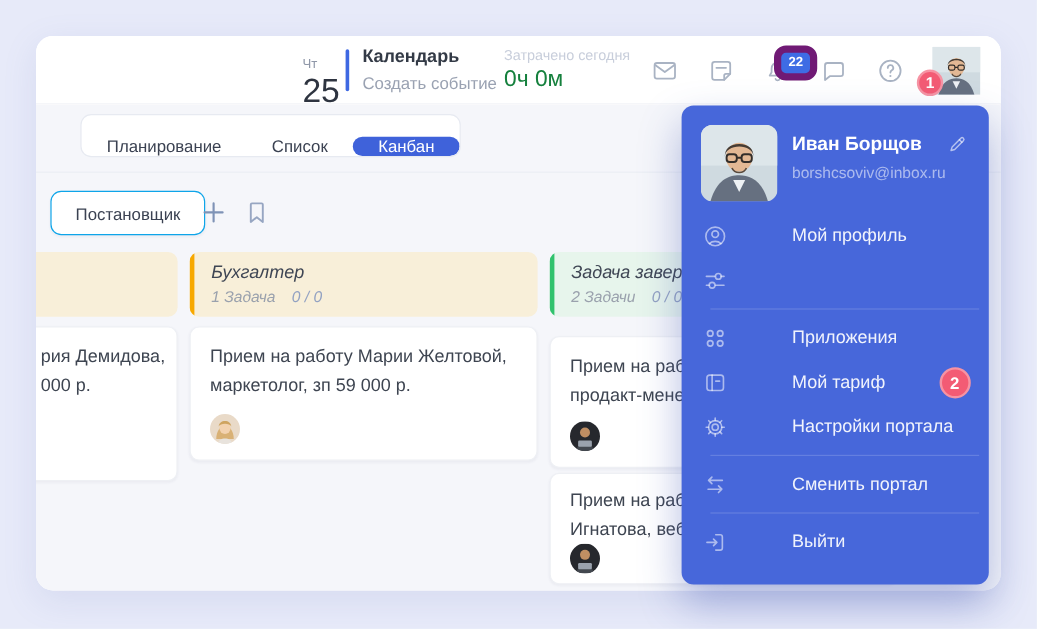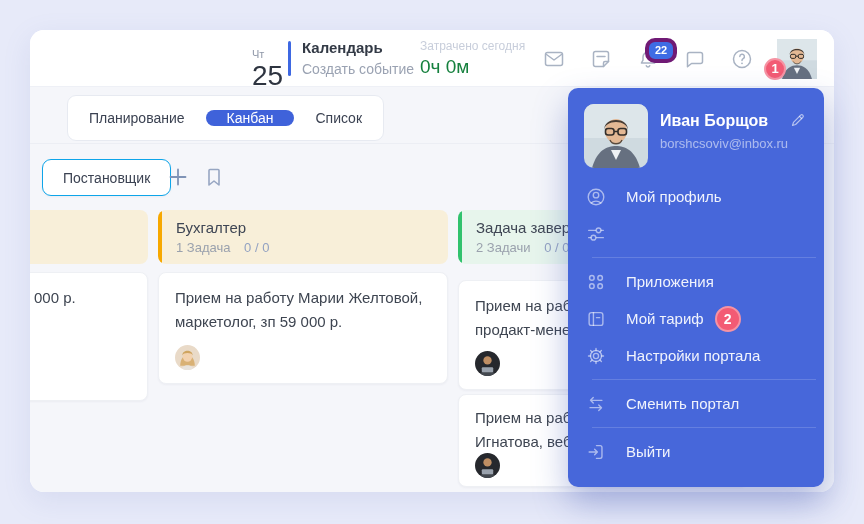--- a/index.html
+++ b/index.html
@@ -22,47 +22,47 @@
   .app-title { font-size:15px; font-weight:700; color:#333a46; }
   .app-subtitle { font-size:14px; color:#9aa2b2; margin-top:5px; }
   .time-block { position:absolute; left:390px; top:9px; }
   .time-label { font-size:12px; color:#c8cedb; }
   .time-value { font-size:19px; color:#15803d; margin-top:3px; }
 
   .topbar-icons { position:absolute; right:17px; top:0; height:57px; display:flex; align-items:center; gap:23px; }
   .tb-icon { width:24px; height:24px; color:#a9b3c3; position:relative; cursor:pointer; flex:0 0 auto; }
   .tb-icon svg { display:block; }
   .badge-blue { position:absolute; top:-9px; left:9px; background:#3e6ce4; color:#fff; font-size:11px;
-                font-weight:700; line-height:13px; padding:2px 6px; border-radius:10px; border:4px solid #701a75; }
+                font-weight:700; line-height:13px; padding:2px 6px; border-radius:10px; border:6px solid #701a75; }
   .avatar-small { position:relative; width:40px; height:40px; flex:0 0 auto; cursor:pointer; }
   .avatar-small .ph { width:40px; height:40px; border-radius:10px; overflow:hidden; }
   .badge-pink { position:absolute; width:22px; height:22px; border-radius:50%; background:#f35b74;
                 border:2px solid #f693a3; color:#fff; font-size:13px; font-weight:700;
                 display:flex; align-items:center; justify-content:center; }
   .avatar-small .badge-pink { left:-13px; bottom:-1px; }
 
   
   .content { position:absolute; top:57px; left:0; right:0; bottom:0; background:#f5f6fa;
              border-radius:0 0 14px 14px; overflow:hidden; }
   .tabs-row { position:absolute; top:0; left:0; right:0; height:57px; border-bottom:1px solid #eceef4; }
-  .segmented { position:absolute; left:37px; top:8px; height:46px; background:#fff;
-               border:1px solid #e7eaf1; border-radius:9px; display:flex; align-items:center; overflow:hidden; }
+  .segmented { position:absolute; left:37px; top:8px; height:36px; background:#fff;
+               border:1px solid #e7eaf1; border-radius:9px; display:flex; align-items:flex-end; overflow:hidden; }
   .seg-tab { display:flex; align-items:center; padding:0 21px; font-size:14px; color:#3b4252; cursor:pointer; }
   .seg-tab.active { background:#3f62da; color:#fff; border-radius:8px; font-weight:400; }
 
   .filter-pill { position:absolute; left:12px; top:72px; height:37px; display:inline-flex; align-items:center;
                  padding:0 20px; background:#fff; border:1px solid #0ea5e9; border-radius:9px;
                  font-size:14px; color:#3b4252; box-shadow:0 1px 2px rgba(50,60,90,.05); cursor:pointer; }
   .plus-btn { position:absolute; left:137px; top:79px; width:22px; height:22px; color:#7f93b6; cursor:pointer; }
   .bookmark-btn { position:absolute; left:173px; top:79px; width:22px; height:22px; color:#97a6c2; cursor:pointer; }
 
   
   .col-header { position:absolute; top:123px; width:290px; height:54px; border-radius:8px; overflow:hidden; }
   .col-header .bar { position:absolute; left:0; top:0; bottom:0; width:4px; }
-  .col-header .hd-inner { padding:9px 0 0 18px; }
+  .col-header .hd-inner { padding:9px 0 0 18px;font-style:italic; }
   .col-title { font-size:15px; color:#3f4654; }
   .col-count-line { margin-top:4px; font-size:13px; }
   .col-count { color:#9aa1ad; }
   .col-ratio { color:#93a2c2; margin-left:10px; }
   .header-cream { background:#f8efd9; }
   .header-green { background:#e7f5ec; }
 
   .kcard { position:absolute; width:290px; background:#fff; border:1px solid #eef0f4; border-radius:8px;
            box-shadow:0 1px 2px rgba(50,60,90,.05); cursor:pointer; }
   .kcard .txt { padding:13px 16px 0 16px; font-size:15px; color:#3e4551; line-height:24px; white-space:nowrap; overflow:hidden; }
@@ -72,21 +72,21 @@
 
   
   .dropdown { position:absolute; left:568px; top:88px; width:256px; height:399px; background:#4767da;
               border-radius:10px; z-index:20; box-shadow:0 16px 34px rgba(62,84,180,.38); color:#fff; }
   .dd-header { position:relative; height:88px; }
   .dd-avatar { position:absolute; left:16px; top:16px; width:64px; height:64px; border-radius:10px; overflow:hidden; }
   .dd-name { position:absolute; left:92px; top:24px; font-size:16px; font-weight:700; color:#fff; }
   .dd-email { position:absolute; left:92px; top:48px; font-size:13px; color:rgba(255,255,255,.55); }
   .dd-edit { position:absolute; right:18px; top:24px; width:17px; height:17px; color:rgba(255,255,255,.6); cursor:pointer; }
   .dd-menu { margin-top:2px; }
-  .dd-item { height:37px; display:flex; align-items:center; padding-left:17px; cursor:pointer; }
+  .dd-item { height:37px; display:flex; align-items:center; padding-left:17px; cursor:pointer;gap:34px; }
   .dd-item .mi { width:22px; height:22px; color:rgba(255,255,255,.55); margin-right:19px; flex:0 0 auto; }
   .dd-item .lbl { font-size:15px; color:rgba(255,255,255,.92); }
   .dd-item .badge-pink { position:static; width:26px; height:26px; font-size:14px; margin-left:11px; }
   .dd-divider { height:1px; background:rgba(255,255,255,.16); margin:5px 8px 5px 24px; }
 </style>
 </head>
 <body>
 
 <div class="page">
   <div class="app-card">
@@ -157,42 +157,43 @@
           <span class="badge-pink">1</span>
         </span>
       </div>
     </header>
 
     <div class="content">
 
       <div class="tabs-row">
         <div class="segmented">
           <div class="seg-tab">Планирование</div>
+          <div class="seg-tab">Список</div>
           <div class="seg-tab active">Канбан</div>
-          <div class="seg-tab">Список</div>
         </div>
       </div>
 
       <div class="filter-pill">Постановщик</div>
       <span class="plus-btn">
         <svg width="22" height="22" viewBox="0 0 22 22" stroke="currentColor" stroke-width="1.8" stroke-linecap="round">
           <path d="M11 3.5 V18.5 M3.5 11 H18.5"></path>
         </svg>
       </span>
       <span class="bookmark-btn">
         <svg width="22" height="22" viewBox="0 0 22 22" fill="none" stroke="currentColor" stroke-width="1.6" stroke-linejoin="round">
           <path d="M7 3.5 h8 a1 1 0 0 1 1 1 V19 l-5 -4 -5 4 V4.5 a1 1 0 0 1 1 -1 z"></path>
         </svg>
       </span>
 
       <div class="col-header header-cream" style="left:-172px;">
         
       </div>
       <div class="kcard cut-left" style="left:-172px; top:185px; height:129px;">
         <div class="txt">
+          <div>рия Демидова,</div>
           <div>000 р.</div>
         </div>
       </div>
 
       <div class="col-header header-cream" style="left:128px;">
         <div class="bar" style="background:#F7A800;"></div>
         <div class="hd-inner">
           <div class="col-title">Бухгалтер</div>
           <div class="col-count-line">
             <span class="col-count">1 Задача</span>

